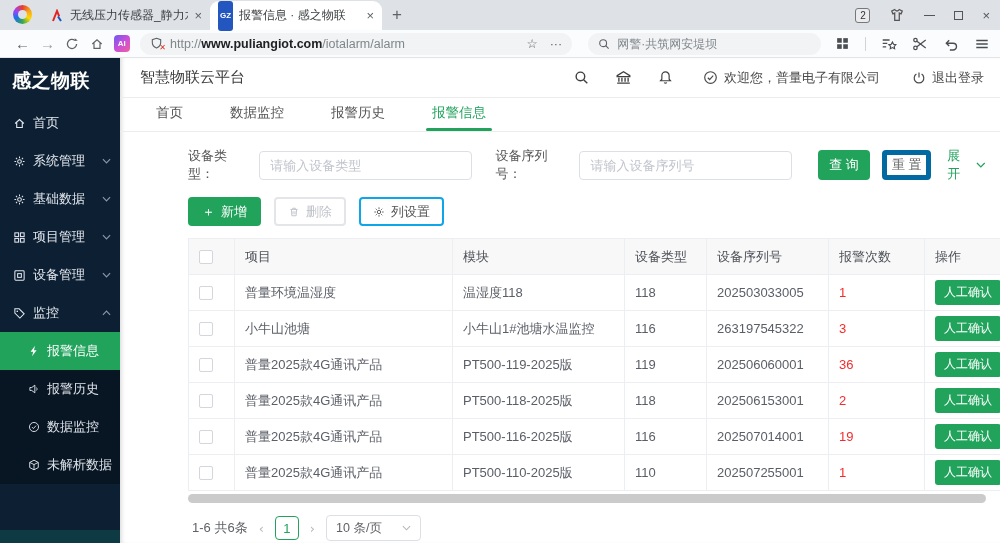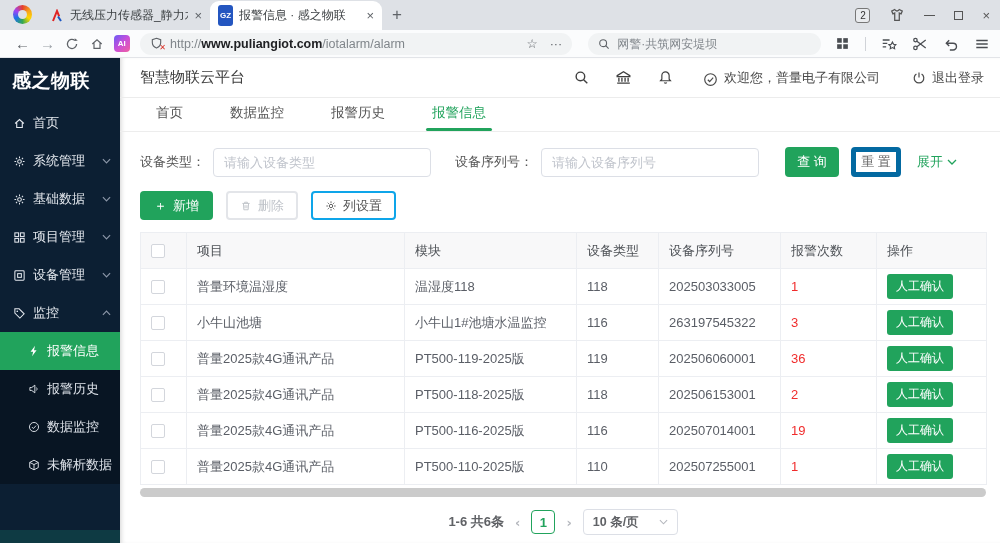--- a/index.html
+++ b/index.html
@@ -11,21 +11,21 @@
   .titlebar { height:30px; background:#dee1e6; display:flex; align-items:flex-end; position:relative; }
   .b-logo { position:absolute; left:13px; top:5px; width:19px; height:19px; border-radius:50%;
     background:conic-gradient(#e4412f,#f7a31b,#ffd800,#33a852,#1a73e8,#a142f4,#e4412f); }
   .b-logo::after { content:""; position:absolute; inset:5px; background:#dee1e6; border-radius:50%; }
   .tabstrip { display:flex; align-items:flex-end; margin-left:42px; height:30px; }
   .tab { width:168px; height:29px; display:flex; align-items:center; gap:6px; padding:0 8px;
     font-size:12px; color:#3c4043; }
   .tab .t-title { flex:1; white-space:nowrap; overflow:hidden; }
   .tab .t-close { color:#5f6368; font-size:13px; line-height:1; cursor:pointer; }
   .tab.active { background:#fff; border-radius:9px 9px 0 0; width:172px; }
-  .fav2 { width:15px; height:21px; background:#2456c0; border-radius:3px; color:#fff; font-size:8px;
+  .fav2 { width:15px; height:30px; background:#2456c0; border-radius:3px; color:#fff; font-size:8px;
     font-weight:bold; display:flex; align-items:center; justify-content:center; flex-shrink:0; }
   .newtab { font-size:17px; color:#5f6368; margin:0 0 5px 10px; cursor:pointer; }
   .win-controls { position:absolute; right:10px; top:0; height:30px; display:flex; align-items:center; gap:19px; color:#444; }
   .tabcount { width:15px; height:15px; border:1px solid #777; border-radius:3px; font-size:10px;
     display:flex; align-items:center; justify-content:center; color:#333; background:#e9ebee; }
   .wc { font-size:13px; color:#555; cursor:pointer; }
   .wc-min { width:11px; height:1px; background:#555; }
   .wc-max { width:9px; height:9px; border:1px solid #555; }
 
   .toolbar { height:28px; background:#fbfcfd; border-bottom:1px solid #e2e4e8; display:flex; align-items:center; padding:0 10px; }
@@ -57,29 +57,29 @@
   .side-sub { background:#081523; }
   .sub-item { height:38px; display:flex; align-items:center; gap:7px; padding-left:28px; font-size:13px; color:#dde2e9; cursor:pointer; }
   .sub-item.active { background:#21a35c; color:#fff; }
   .side-bottom { position:absolute; left:0; bottom:0; width:100%; height:13px; background:#0e3a43; }
 
   .main { flex:1; min-width:0; display:flex; flex-direction:column; background:#fff; box-shadow:inset 4px 0 5px -3px rgba(0,0,0,.18); }
   .app-header { height:40px; border-bottom:1px solid #ececec; display:flex; align-items:center; padding:0 16px 0 20px; flex-shrink:0; }
   .app-title { font-size:15px; color:#3c3c3c; }
   .header-right { margin-left:auto; display:flex; align-items:center; color:#4a4a4a; font-size:13px; }
   .h-icon { margin-left:26px; color:#3f3f3f; cursor:pointer; }
-  .welcome { display:flex; align-items:flex-end; gap:6px; margin-left:30px; cursor:pointer; }
+  .welcome { display:flex; align-items:center; gap:6px; margin-left:30px; cursor:pointer; }
   .logout { display:flex; align-items:center; gap:6px; margin-left:32px; cursor:pointer; }
 
   .page-tabs { height:34px; border-bottom:1px solid #ededed; display:flex; align-items:flex-end; padding-left:30px; gap:35px; flex-shrink:0; }
   .ptab { font-size:13.5px; color:#555; padding:0 6px 9px; position:relative; cursor:pointer; }
   .ptab.active { color:#21a35c; }
   .ptab.active::after { content:""; position:absolute; left:0; right:0; bottom:0; height:3px; background:#21a35c; border-radius:2px; }
 
-  .content { flex:1; padding:15px 14px 0 20px; display:flex; flex-direction:column; }
+  .content { flex:1; padding:15px 14px 0 20px; display:flex; flex-direction:column;margin-left:48px; }
   .filter-row { display:flex; align-items:center; font-size:13px; color:#555; margin-bottom:14px; }
   .f-input { width:218px; height:29px; border:1px solid #dcdfe6; border-radius:4px; padding:0 10px;
     font-size:13px; color:#333; margin-left:8px; outline:none; font-family:inherit; }
   .f-input::placeholder { color:#c0c4cc; }
   .f-group2 { margin-left:24px; }
   .btn { border:none; cursor:pointer; font-family:inherit; }
   .btn-search { margin-left:26px; width:54px; height:30px; background:#21a35c; color:#fff; border-radius:4px; font-size:13px; }
   .btn-reset { margin-left:12px; width:50px; height:30px; background:#fff; border:5px solid #0369a1; color:#666; border-radius:4px; font-size:13px; }
   .expand { margin-left:16px; color:#21a35c; display:flex; align-items:center; gap:4px; font-size:13px; cursor:pointer; }
 
@@ -99,22 +99,22 @@
   .cell-cb { text-align:center; padding:0; }
   .cbx { width:14px; height:14px; border:1px solid #d3d6dc; border-radius:2px; background:#fff;
     display:inline-block; vertical-align:middle; cursor:pointer; }
   .cnt { color:#f02c2c; font-weight:bold; }
   .cell-op { text-align:right; padding-right:8px; }
   .btn-confirm { background:#21a35c; color:#fff; border-radius:3px; font-size:12px; padding:4px 9px; }
 
   .hscroll-track { margin-top:3px; height:9px; }
   .hscroll-thumb { height:9px; width:100%; background:#cbcbcb; border-radius:5px; cursor:pointer; }
 
-  .pagination { display:flex; align-items:center; justify-content:center; gap:11px; padding:12px 4px 0;
-    font-size:13px; color:#606266;font-weight:bold; }
+  .pagination { display:flex; align-items:center; justify-content:flex-start; gap:11px; padding:12px 4px 0;
+    font-size:13px; color:#606266; }
   .pg-arrow { color:#b4b7bd; cursor:pointer; font-family:"DejaVu Sans",sans-serif; }
   .pg-page { width:24px; height:24px; border:1px solid #21a35c; color:#21a35c; border-radius:4px;
     display:flex; align-items:center; justify-content:center; font-size:13px; background:#fff; cursor:pointer; }
   .pg-size { height:26px; border:1px solid #dcdfe6; border-radius:4px; padding:0 9px; display:flex;
     align-items:center; gap:20px; font-size:12.5px; color:#606266; cursor:pointer; }
   .pg-size .chev { color:#b4b7bd; }
 </style>
 </head>
 <body>
 

